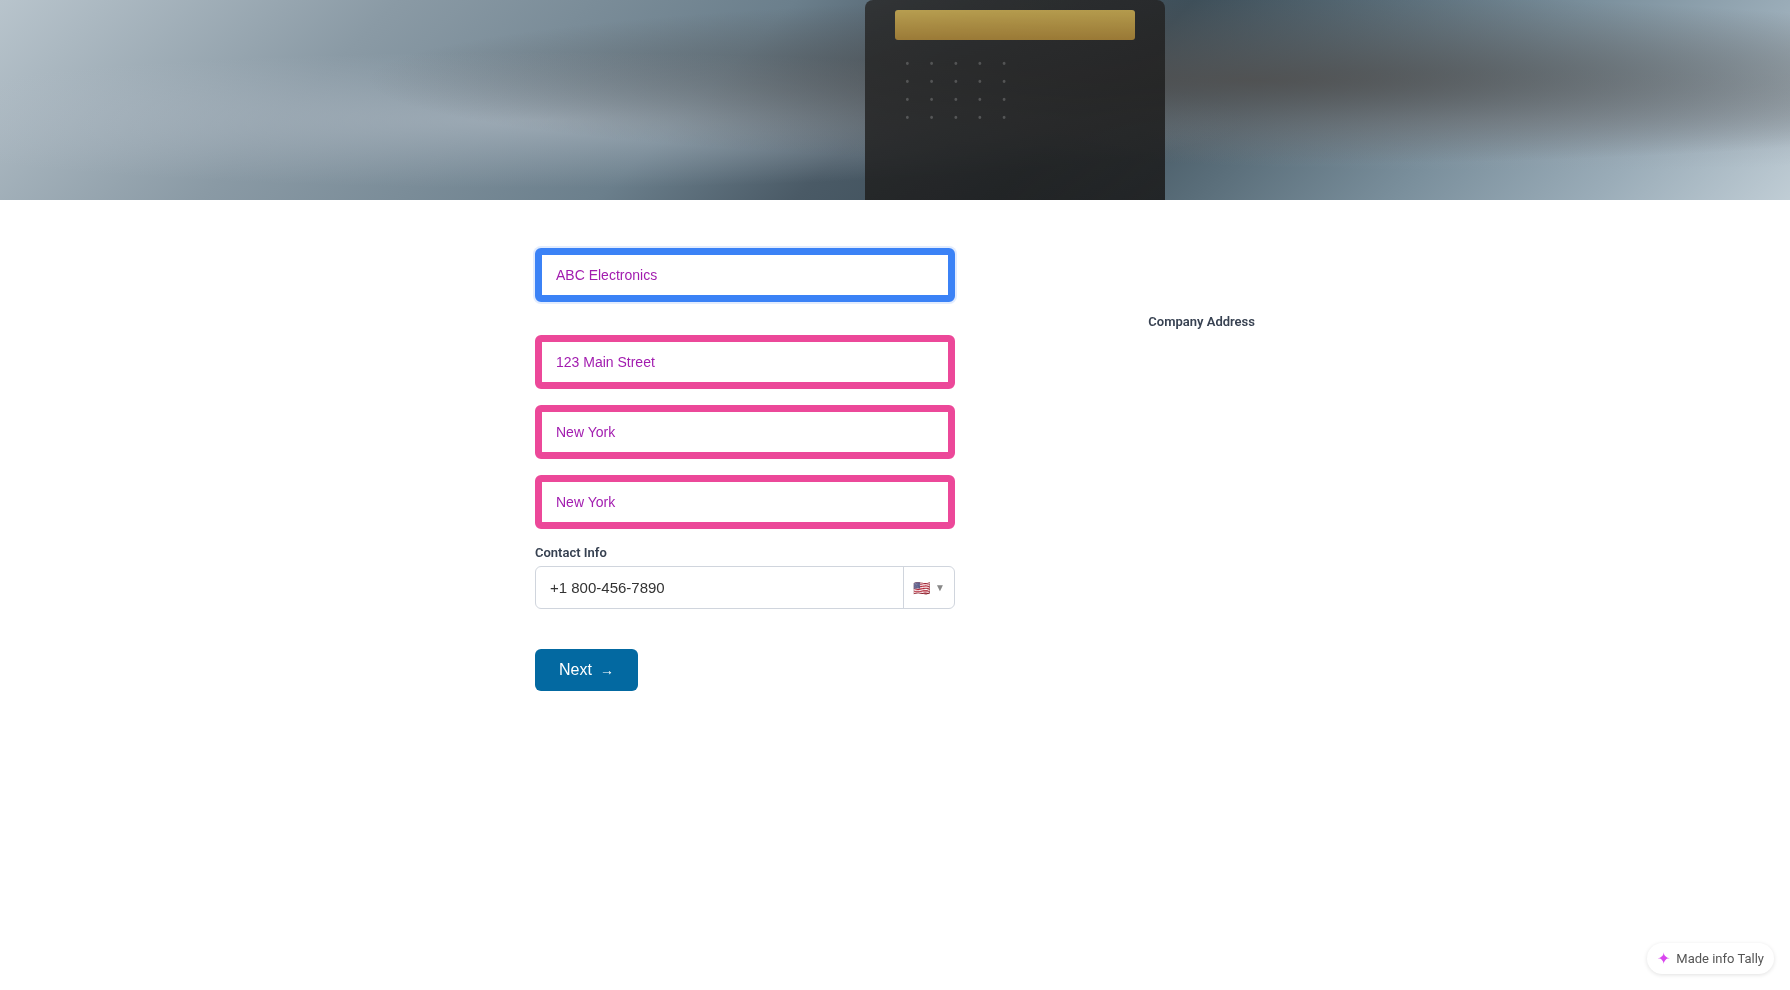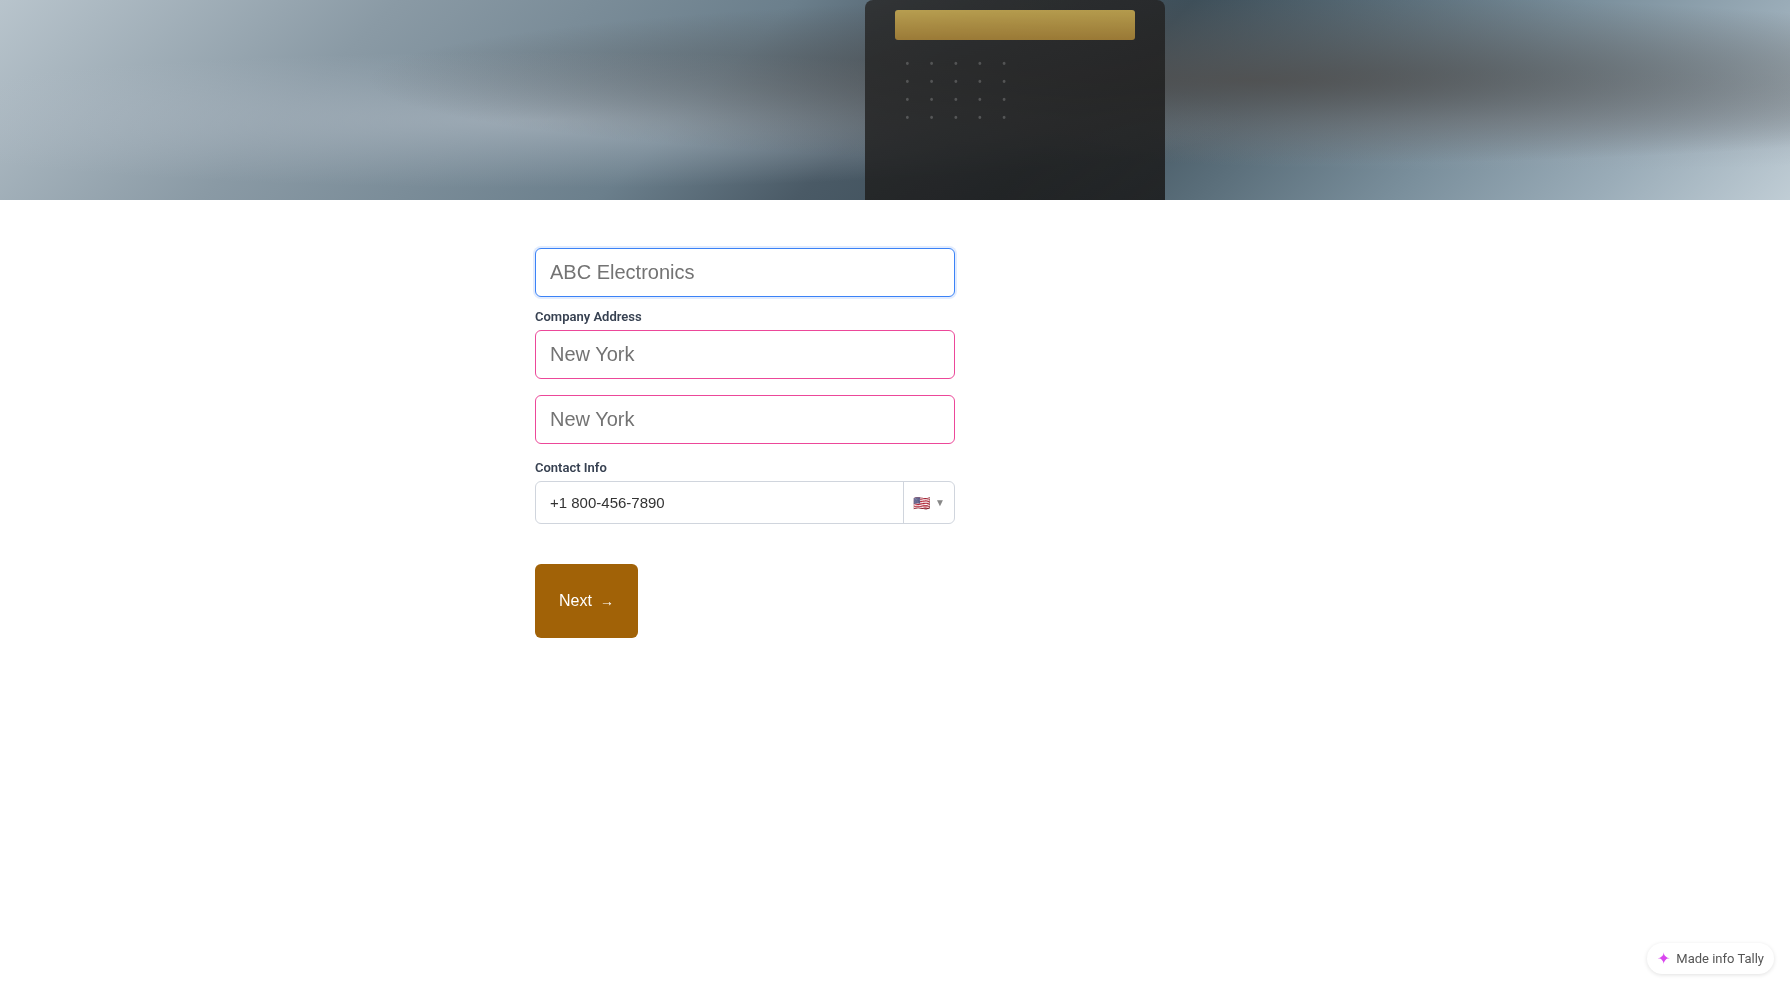--- a/index.html
+++ b/index.html
@@ -84,40 +84,41 @@
     }
 
     .form-group {
       margin-bottom: 8px;
     }
 
     .form-input {
       width: 100%;
       max-width: 420px;
       padding: 12px 14px;
-      font-size: 20px;
-      color: #737373;
-      border: 1px solid #ec4899;
+      font-size: 14px;
+      color: #a21caf;
+      border: 7px solid #ec4899;
       border-radius: 6px;
       outline: none;
       background: #fff;
       transition: border-color 0.15s;
     }
 
     .form-input.active-focus {
       border-color: #3b82f6;
       box-shadow: 0 0 0 2px rgba(59,130,246,0.15);
     }
 
     .address-label {
       font-size: 13px;
       font-weight: 600;
       color: #374151;
       margin-bottom: 6px;
       margin-top: 12px;
+      text-align: right;
     }
 
     .contact-label {
       font-size: 13px;
       font-weight: 600;
       color: #374151;
       margin-bottom: 6px;
     }
 
     .phone-input-wrapper {
@@ -156,22 +157,22 @@
     .chevron-down {
       font-size: 10px;
       color: #888;
     }
 
     .next-button {
       display: inline-flex;
       align-items: center;
       gap: 8px;
       margin-top: 24px;
-      padding: 28px 24px;
-      background: #a16207;
+      padding: 12px 24px;
+      background: #0369a1;
       color: #fff;
       border: none;
       border-radius: 6px;
       font-size: 16px;
       font-weight: 500;
       cursor: pointer;
       transition: background 0.15s;
     }
 
     .next-arrow {
@@ -232,20 +233,23 @@
     <div class="form-group">
       <input type="text" class="form-input active-focus" value="ABC Electronics" placeholder="ABC Electronics" style="">
     </div>
 
     
     <div>
       <div class="address-label">Company Address</div>
 
       <div class="address-inputs">
 
+        <div class="form-group">
+          <input type="text" class="form-input" value="123 Main Street" placeholder="Street address" style="">
+        </div>
 
         <div class="form-group">
           <input type="text" class="form-input" value="New York" placeholder="City" style="">
         </div>
 
         <div class="form-group">
           <input type="text" class="form-input" value="New York" placeholder="State" style="">
         </div>
 
 

